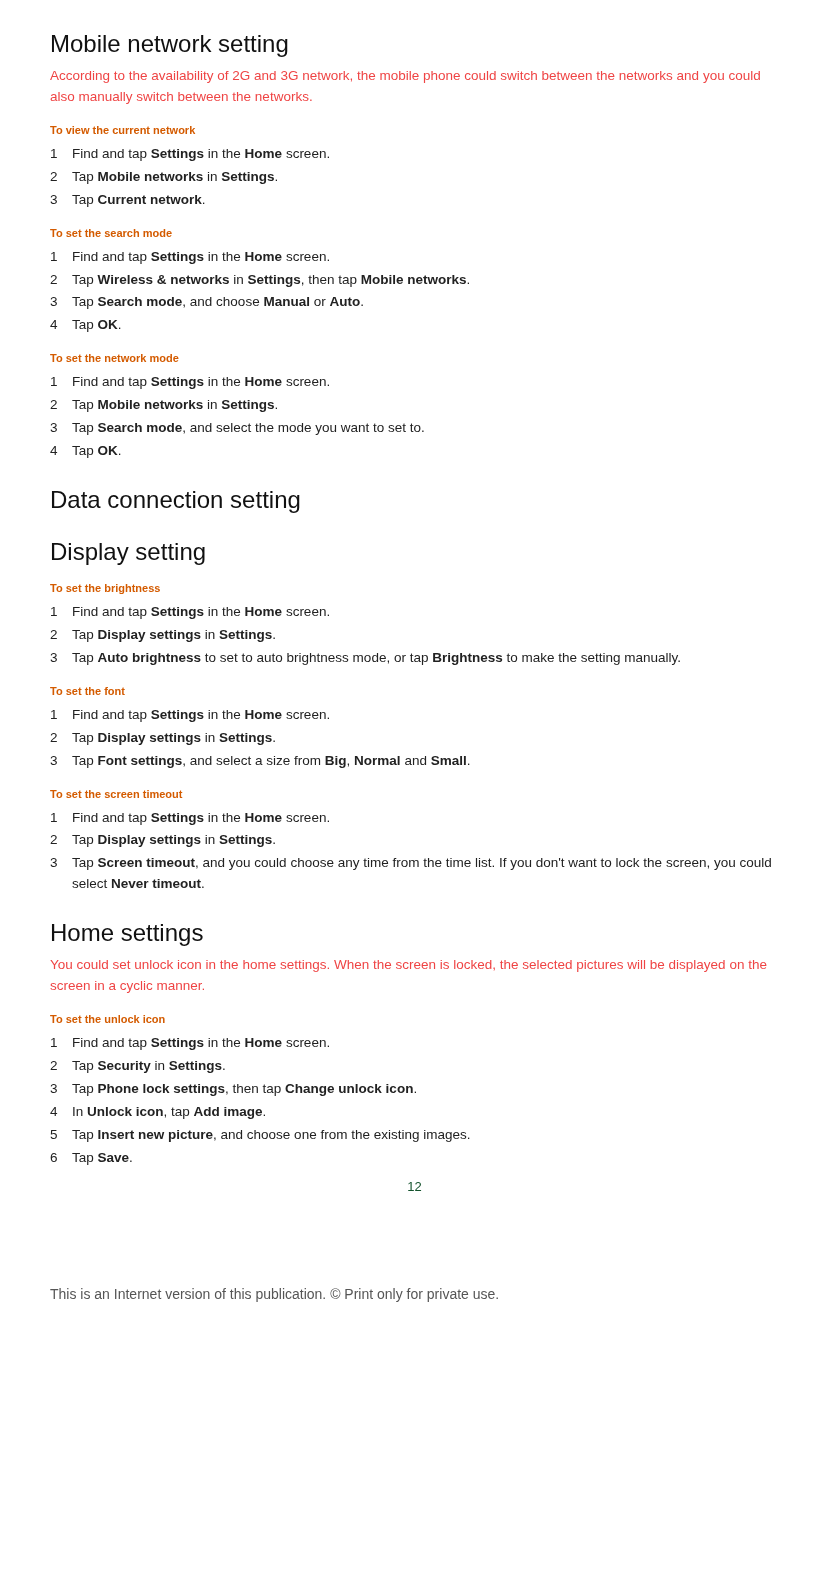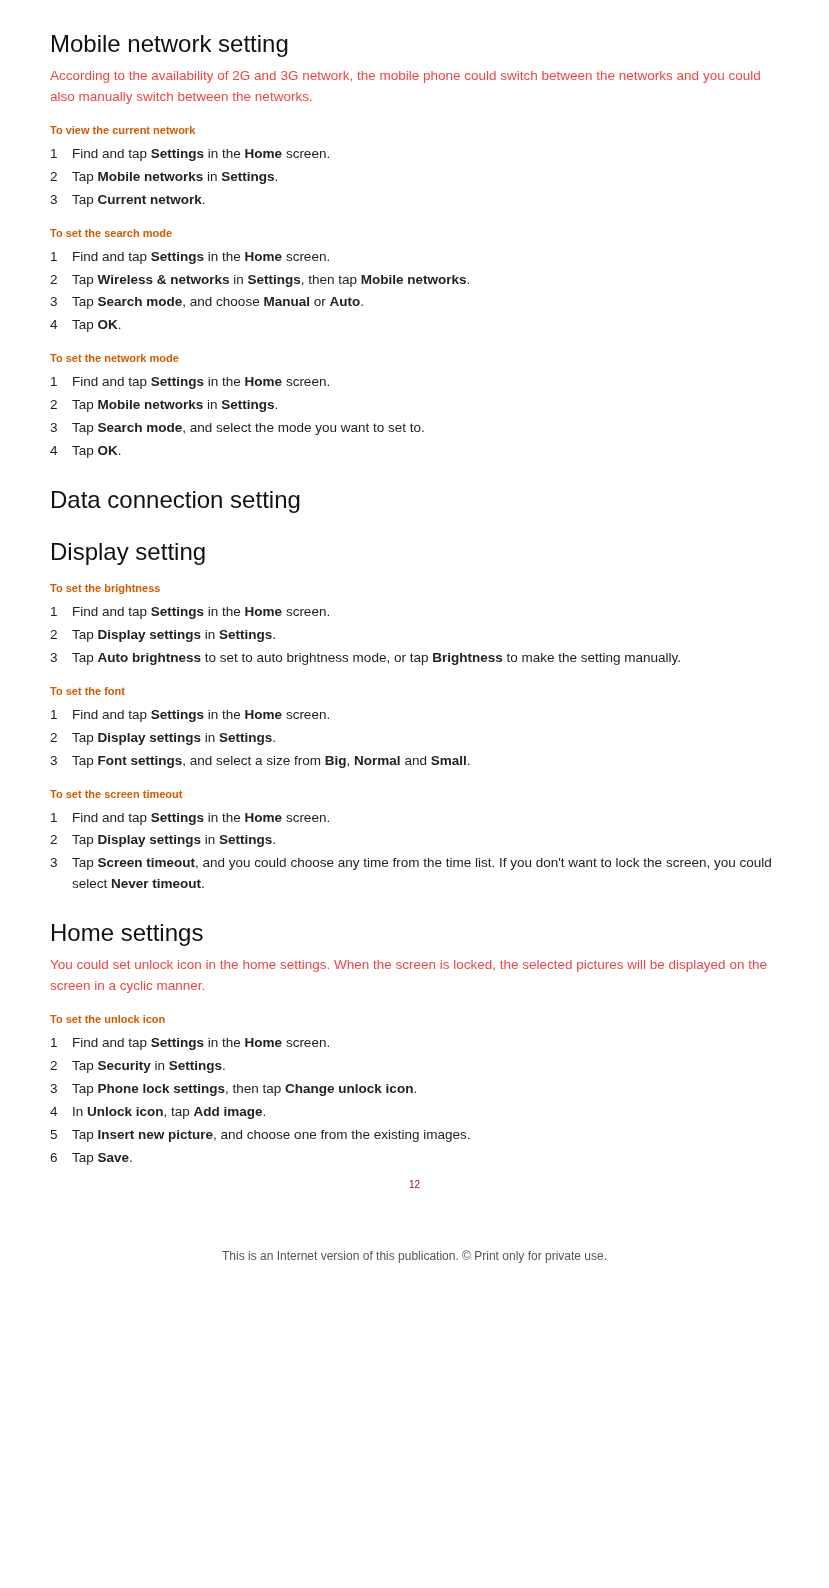--- a/index.html
+++ b/index.html
@@ -51,29 +51,28 @@
       font-size: 13.5px;
     }
     .step-text {
       flex: 1;
       color: #222;
     }
     .step-text b {
       font-weight: bold;
     }
     .page-footer {
-      text-align: center;
-      margin-top: 59px;
-      font-size: 12px;
+      margin-top: 92px;
+      font-size: 14px;
       color: #555;
     }
     .page-num {
       text-align: center;
-      font-size: 10px;
-      color: #7f1d1d;
+      font-size: 13px;
+      color: #14532d;
       margin-top: 6px;
       margin-bottom: 6px;
     }
   </style>
 </head>
 <body>
 
 <div id="content">
     <h2 class="first">Mobile network setting</h2>
     <p class="section-intro">According to the availability of 2G and 3G network, the mobile phone could switch between the networks and you could also manually switch between the networks.</p>

